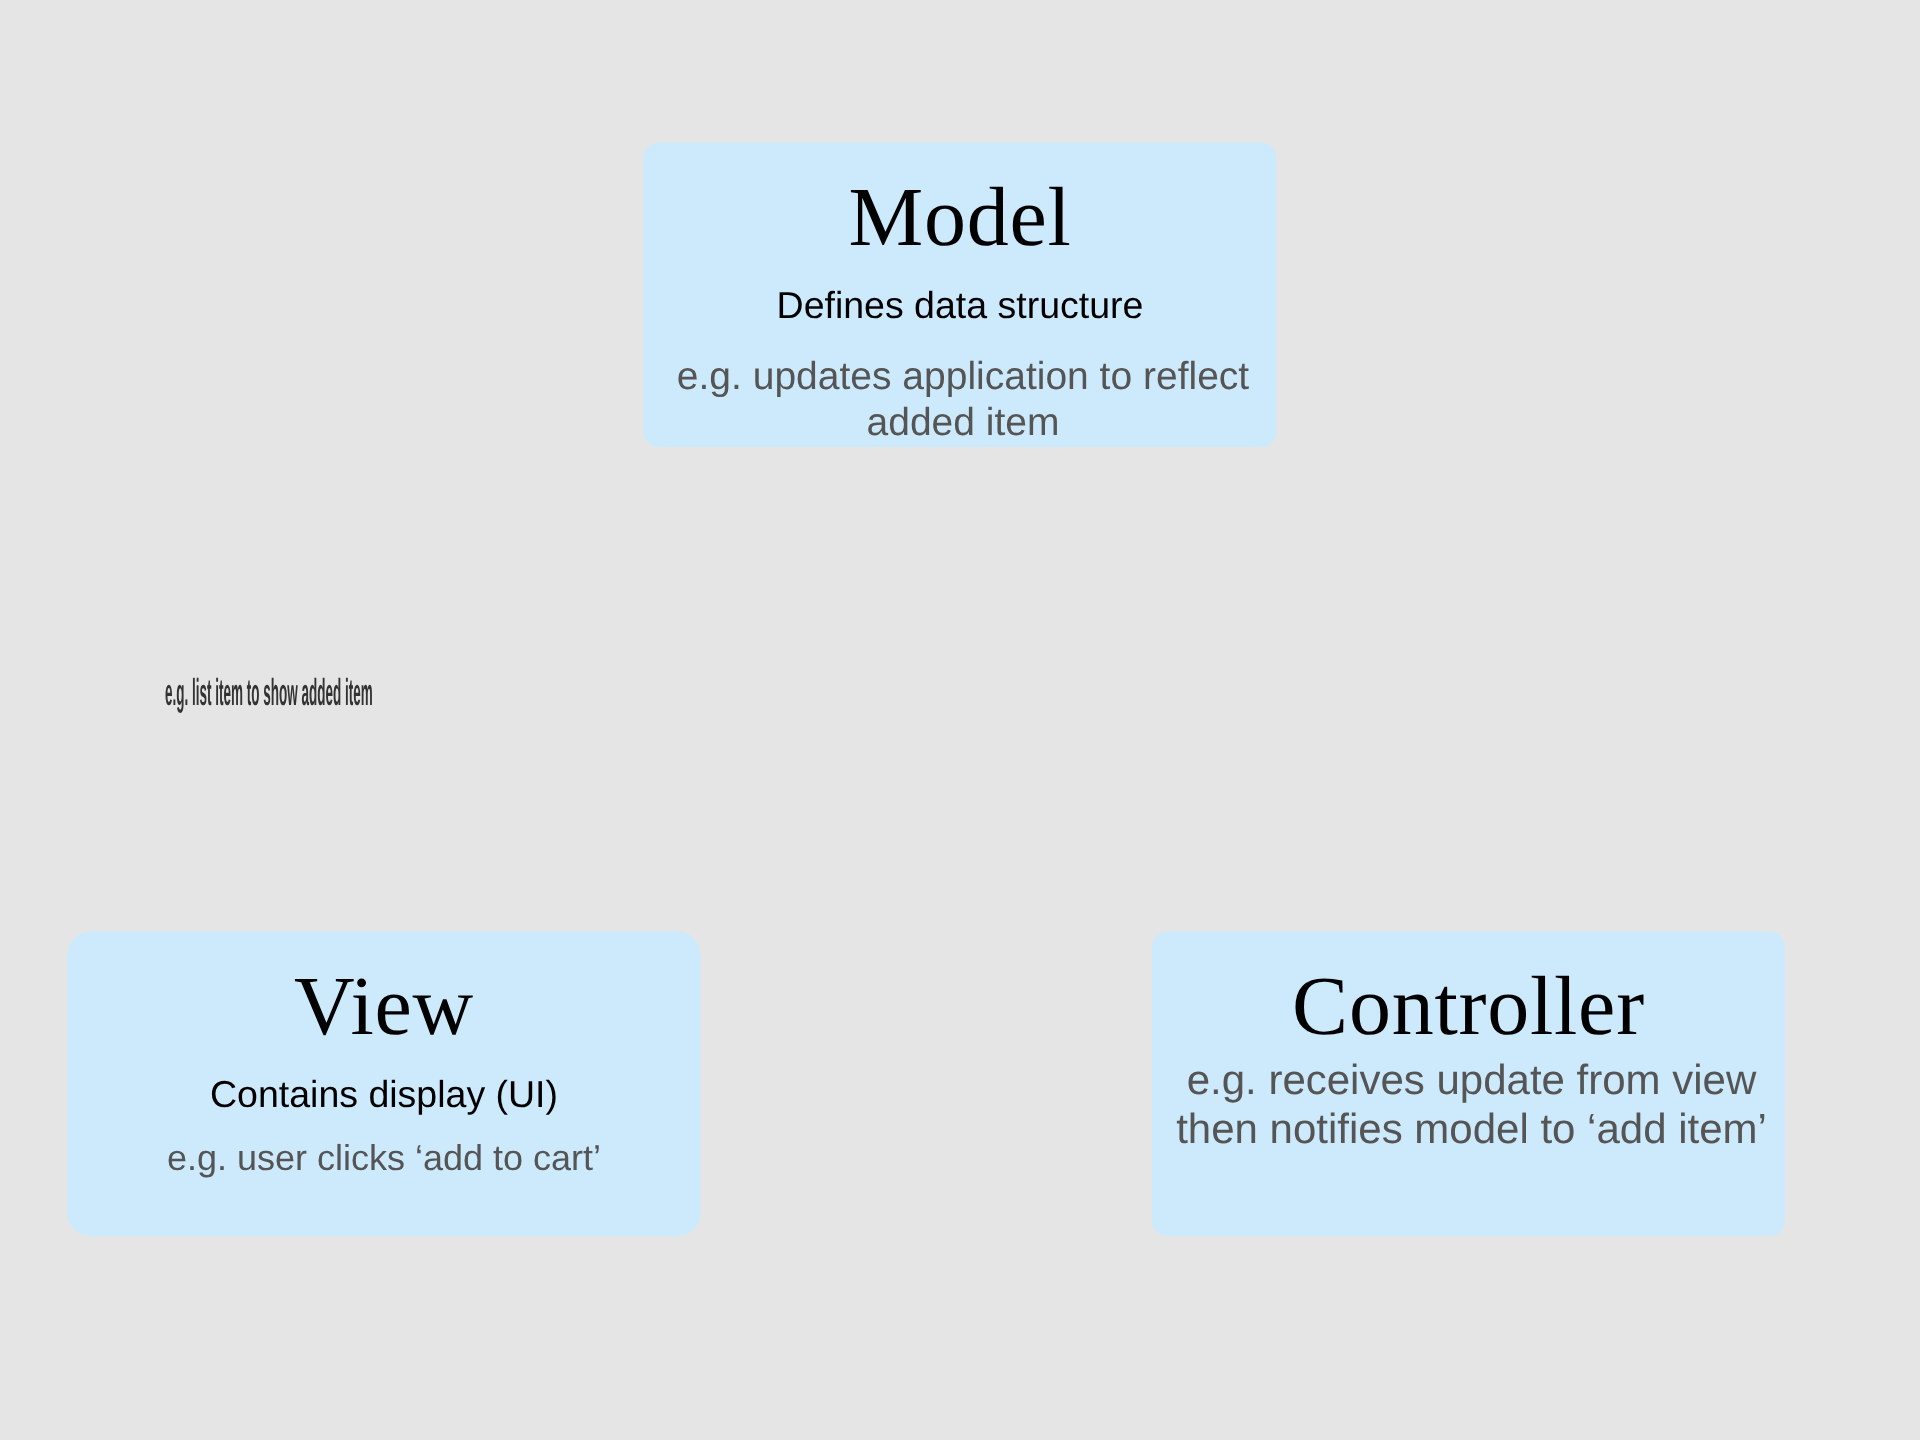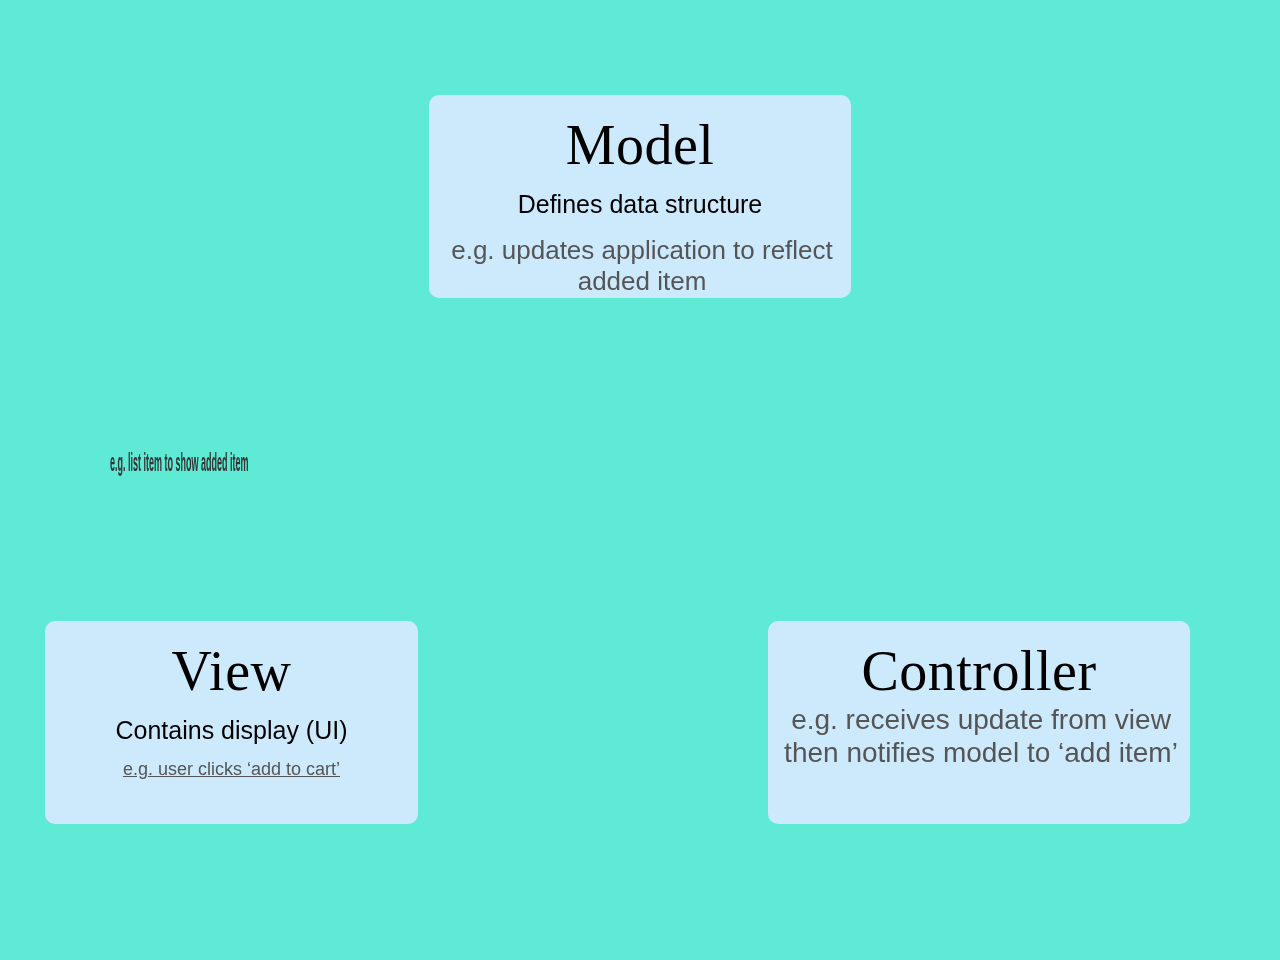--- a/index.html
+++ b/index.html
@@ -16,21 +16,21 @@
     font-family: "Liberation Sans", sans-serif;
     -webkit-font-smoothing: antialiased;
   }
 
   #canvas {
     position: absolute;
     left: 0;
     top: 0;
     width: 1280px;
     height: 960px;
-    background: #5eead4;
+    background: #e5e5e5;
   }
 
   
   .node {
     position: absolute;
     box-sizing: border-box;
     background: #cdeafc;
     border-radius: 10px;
     padding: 0;
     overflow: hidden;
@@ -81,36 +81,36 @@
   }
   #node-model .node-example {
     font-size: 26px;
     padding: 6px 8px 0 12px;
   }
 
   
   #node-view {
     left: 45px;
     top: 621px;
-    width: 373px;
+    width: 422px;
     height: 203px;
+    border-radius: 15px;
   }
   #node-view .node-title {
     font-size: 56px;
     padding-top: 22px;
   }
   #node-view .node-subtitle {
     font-size: 25px;
     padding-top: 6px;
   }
   #node-view .node-example {
-    font-size: 18px;
+    font-size: 24px;
     text-align: center;
     padding: 4px 8px 0 8px;
-    text-decoration: underline;
   }
 
   
   #node-controller {
     left: 768px;
     top: 621px;
     width: 422px;
     height: 203px;
   }
   #node-controller .node-title {

